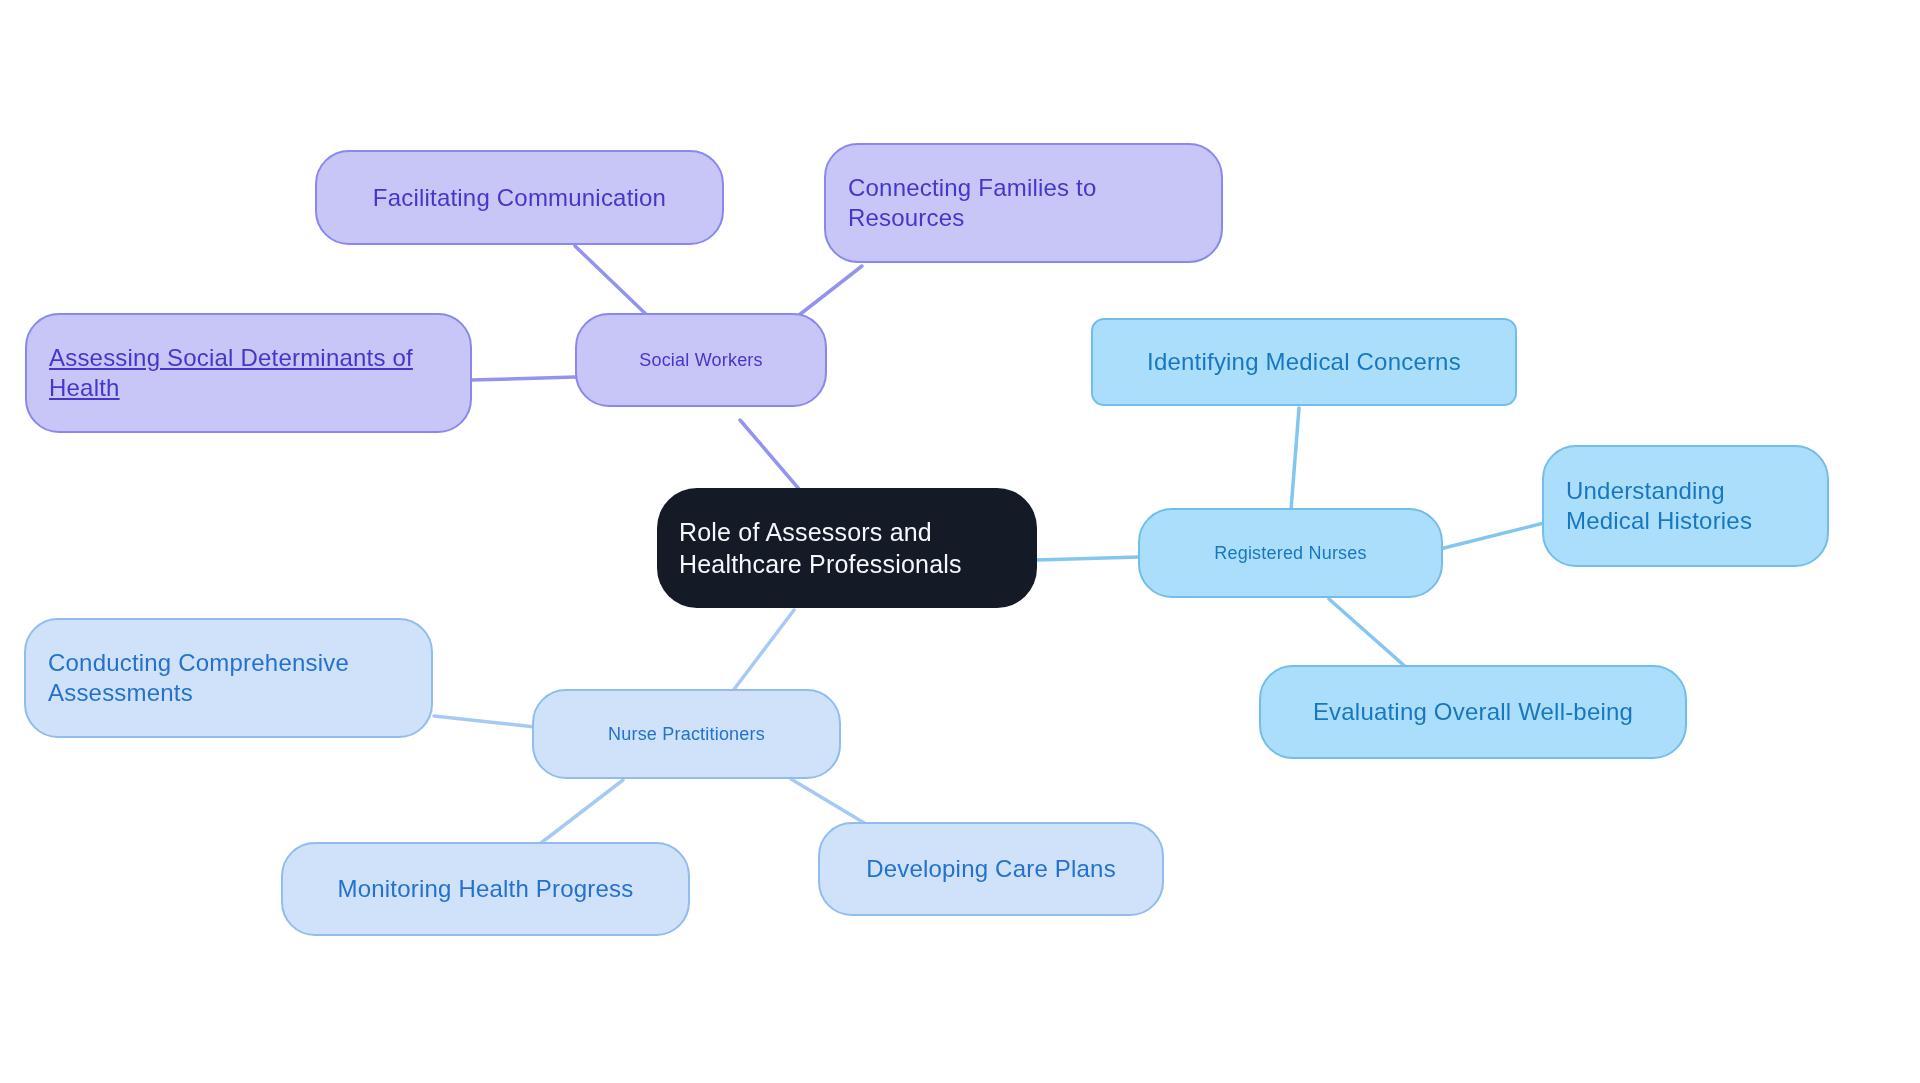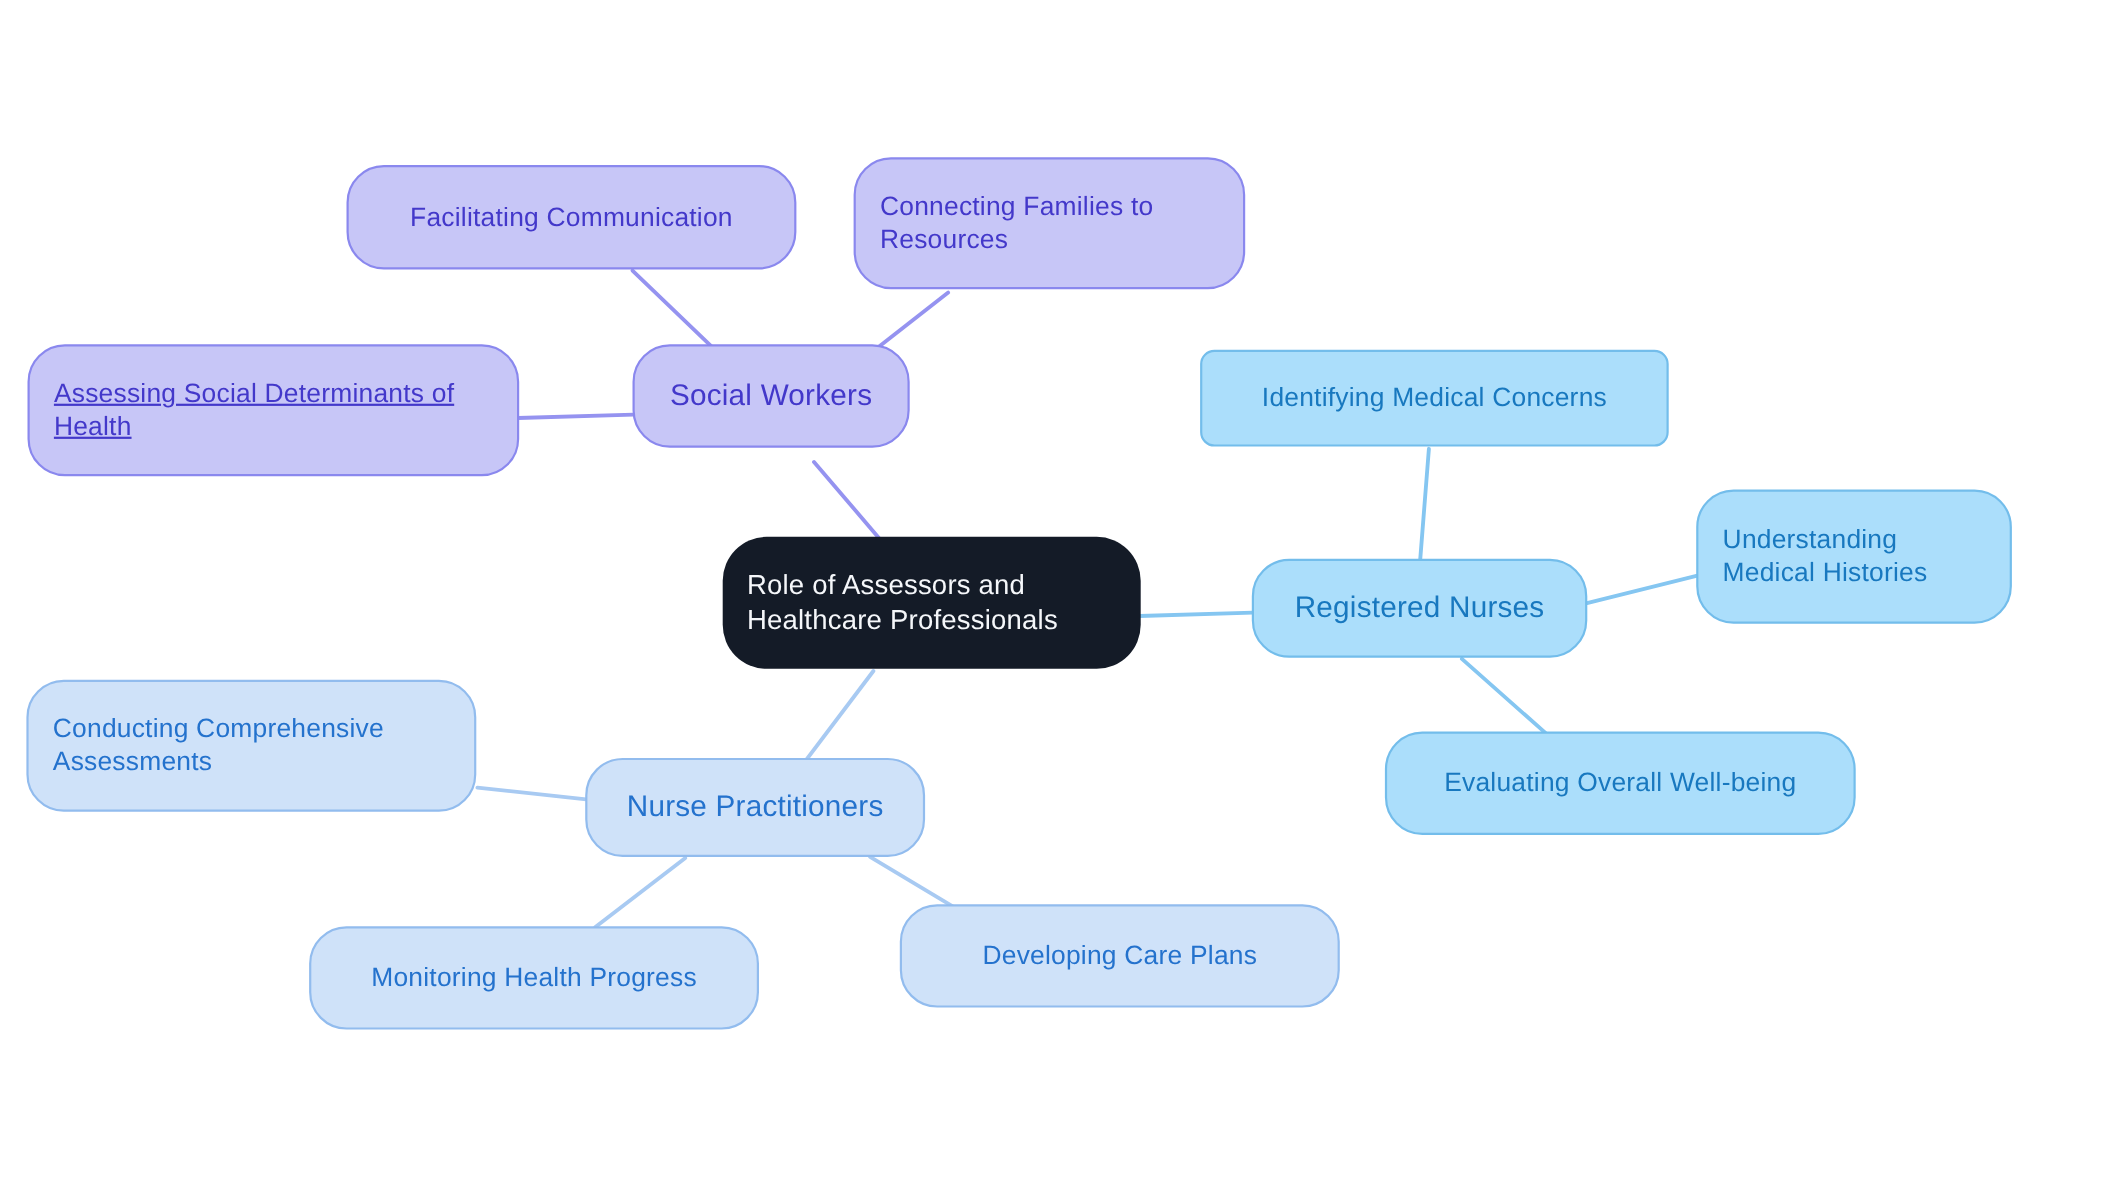--- a/index.html
+++ b/index.html
@@ -52,21 +52,21 @@
   .node.rn {
     background: var(--nurses-fill, #abdefb);
     border-color: var(--nurses-border, #73bdeb);
     color: var(--nurses-text, #1878bf);
   }
   .node.np {
     background: var(--np-fill, #cfe2f9);
     border-color: var(--np-border, #92bcee);
     color: var(--np-text, #2472cd);
   }
-  .node.hub { font-size: 27px; }
+  .node.hub { font-size: 18px; }
 </style>
 </head>
 <body>
 
 <div class="canvas">
 
   <svg class="edges" viewBox="0 0 1920 1083" aria-hidden="true">
 
     <line class="edge-sw" x1="740" y1="420" x2="799" y2="489"></line>
     <line class="edge-sw" x1="575" y1="246" x2="651" y2="319"></line>
@@ -81,26 +81,26 @@
     <line class="edge-np" x1="794" y1="610" x2="729" y2="696"></line>
     <line class="edge-np" x1="434" y1="716" x2="535" y2="727"></line>
     <line class="edge-np" x1="623" y1="780" x2="541" y2="843"></line>
     <line class="edge-np" x1="791" y1="779" x2="871" y2="827"></line>
   </svg>
 
   <div class="node center" style="left:657px; top:488px; width:380px; height:120px;">Role of Assessors and Healthcare Professionals</div>
 
   <div class="node sw hub" style="left:575px; top:313px; width:252px; height:94px;">Social Workers</div>
   <div class="node sw" style="left:315px; top:150px; width:409px; height:95px;">Facilitating Communication</div>
-  <div class="node sw" style="left:776px; top:143px; width:356px; height:120px;">Connecting Families to Resources</div>
+  <div class="node sw" style="left:824px; top:143px; width:399px; height:120px;">Connecting Families to Resources</div>
   <div class="node sw" style="left:25px; top:313px; width:447px; height:120px;text-decoration:underline;">Assessing Social Determinants of Health</div>
 
   <div class="node rn hub" style="left:1138px; top:508px; width:305px; height:90px;">Registered Nurses</div>
   <div class="node rn" style="left:1091px; top:318px; width:426px; height:88px;border-radius:13px;">Identifying Medical Concerns</div>
   <div class="node rn" style="left:1542px; top:445px; width:287px; height:122px;">Understanding Medical Histories</div>
   <div class="node rn" style="left:1259px; top:665px; width:428px; height:94px;">Evaluating Overall Well-being</div>
 
   <div class="node np hub" style="left:532px; top:689px; width:309px; height:90px;">Nurse Practitioners</div>
   <div class="node np" style="left:24px; top:618px; width:409px; height:120px;">Conducting Comprehensive Assessments</div>
   <div class="node np" style="left:281px; top:842px; width:409px; height:94px;">Monitoring Health Progress</div>
-  <div class="node np" style="left:818px; top:822px; width:400px; height:94px;">Developing Care Plans</div>
+  <div class="node np" style="left:818px; top:822px; width:346px; height:94px;">Developing Care Plans</div>
 
 </div>
 
 </body></html>

